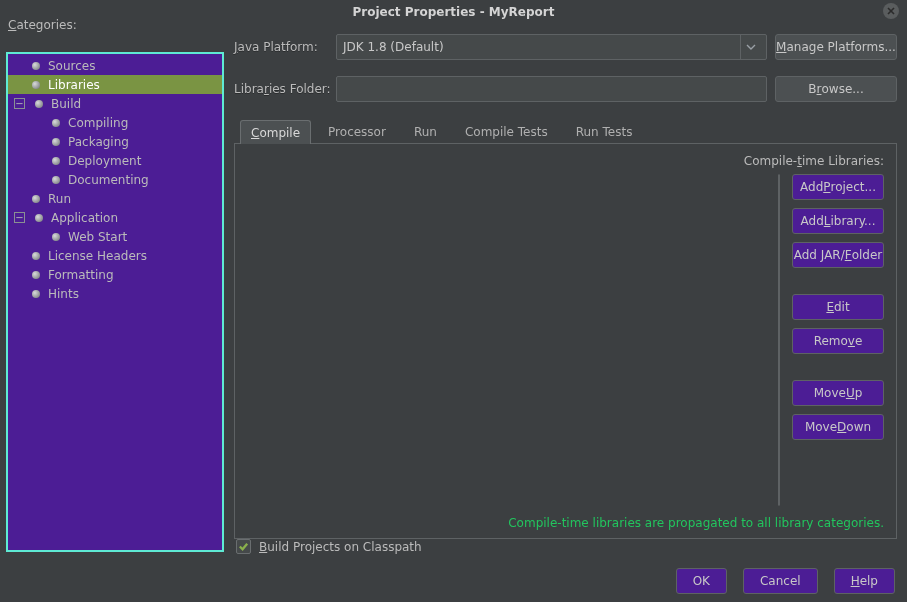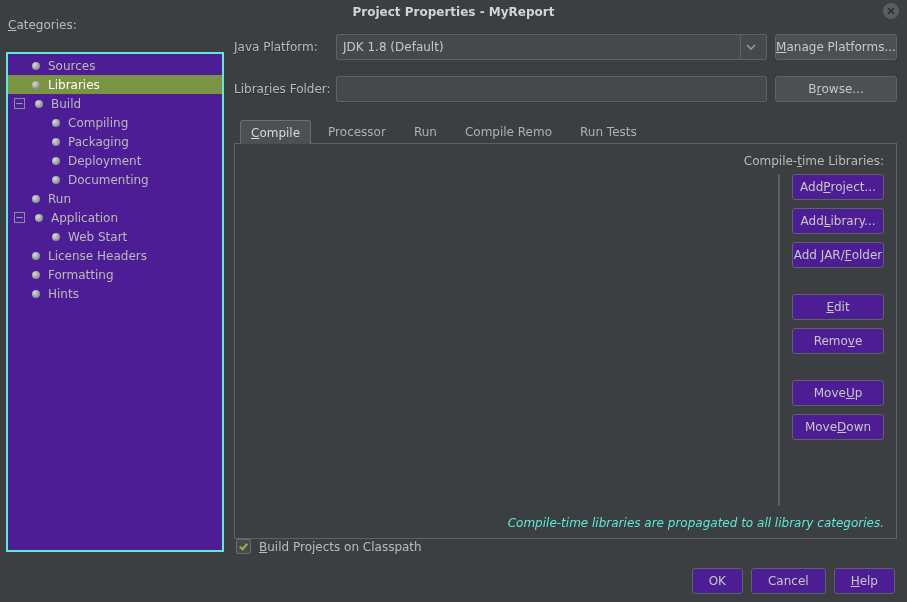--- a/index.html
+++ b/index.html
@@ -46,29 +46,29 @@
   .ct-label { margin-bottom: 6px; color: #bbbbbb; }
   .ct-label u { text-decoration: underline; }
 
   .lib-row { flex: 1; display: flex; gap: 12px; }
   .lib-list { flex: 1; background: #3c3f41; border: 1px solid #5e6264; border-radius: 2px; }
   .lib-buttons { width: 92px; display: flex; flex-direction: column; gap: 8px; }
   .lib-buttons .btn, .footer-buttons .btn { height: 26px; background: #4c1d95; border: 1px solid #5e6264; border-radius: 3px; color: #c8c8c8; cursor: pointer; display: flex; align-items: center; justify-content: center; font-size: 12px; }
   .lib-buttons .btn u, .footer-buttons .btn u { text-decoration: underline; }
   .lib-buttons .spacer { height: 10px; }
 
-  .propagate { margin-top: 10px; color: #5eead4; font-style: italic; }
+  .propagate { margin-top: 10px; color: #22c55e; }
 
   .checkbox-row { display: flex; align-items: center; margin-left: 2px; }
   .checkbox { width: 15px; height: 15px; border: 1px solid #6a6e70; border-radius: 2px; background: #45494a; margin-right: 8px; display: flex; align-items: center; justify-content: center; cursor: pointer; }
   .checkbox svg { width: 11px; height: 11px; stroke: #8ab04c; stroke-width: 2.5; fill: none; }
   .checkbox-row .cb-label u { text-decoration: underline; }
 
   .footer { position: absolute; left: 0; right: 0; bottom: 0; height: 42px; background: #3c3f41; display: flex; align-items: center; justify-content: flex-end; padding-right: 12px; gap: 8px; }
-  .footer-buttons { display: flex; gap: 8px; }
+  .footer-buttons { display: flex; gap: 16px; }
   .footer-buttons .btn { padding: 0 16px; }
 </style>
 </head>
 <body>
 
 <div class="titlebar">
   <span class="title">Project Properties - MyReport</span>
   <div class="close">
     <svg viewBox="0 0 10 10">
         <line x1="2" y1="2" x2="8" y2="8" stroke="#2b2b2b" stroke-width="1.6"></line>
@@ -170,21 +170,21 @@
         </div>
     </div>
 
     <div class="tabbar">
       <div class="tab active">
           <u>C</u>
           <span>ompile</span>
         </div>
       <div class="tab">Processor</div>
       <div class="tab">Run</div>
-      <div class="tab">Compile Remo</div>
+      <div class="tab">Compile Tests</div>
       <div class="tab">Run Tests</div>
     </div>
 
     <div class="tab-body">
       <div class="ct-label"><span>Compile-</span><u>t</u><span>ime Libraries:</span></div>
       <div class="lib-row">
         <div class="lib-list"></div>
         <div class="lib-buttons">
           <div class="btn">
               <span>Add </span>

